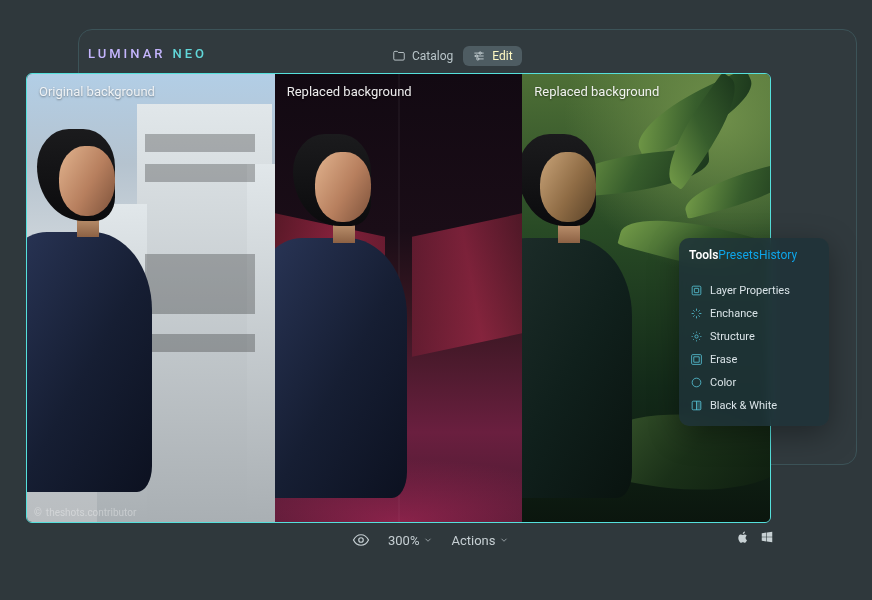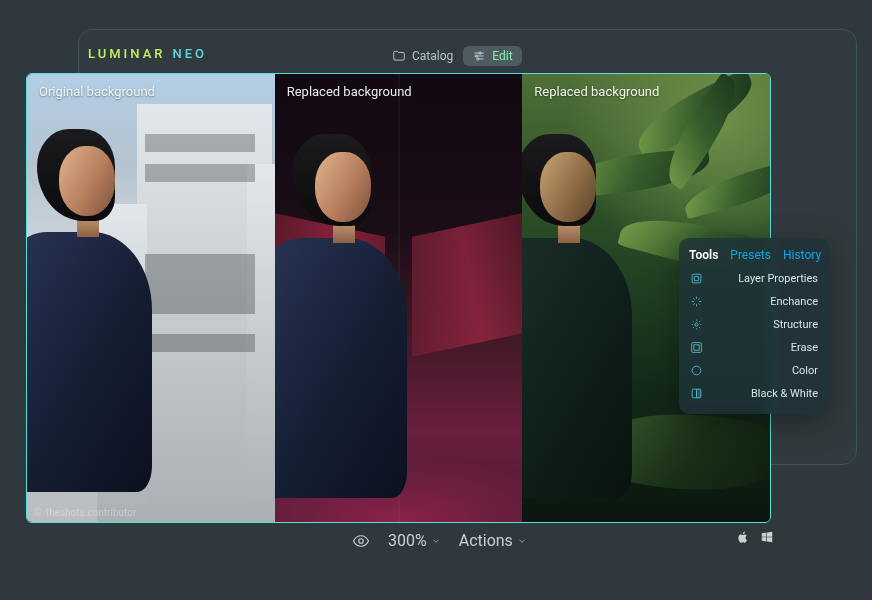--- a/index.html
+++ b/index.html
@@ -1,25 +1,25 @@
 <!DOCTYPE html>
 <html><head>
 <meta charset="utf-8">
 <style>
   html,body{margin:0;padding:0;background:#2f383c;font-family:-apple-system,BlinkMacSystemFont,'Segoe UI',Roboto,Arial,sans-serif;font-size:13px;color:#d6dee2;}
   *{box-sizing:border-box;}
   .stage{position:relative;width:872px;height:600px;overflow:hidden;}
   .panel-outer{position:absolute;left:78px;top:29px;width:779px;height:436px;border:1px solid #3c5358;border-radius:14px;background:rgba(255,255,255,0.01);}
   .topbar{position:absolute;left:88px;top:43px;width:758px;height:20px;display:flex;align-items:center;}
   .logo{display:flex;align-items:center;gap:7px;letter-spacing:3px;font-weight:500;}
-  .logo .l1{color:#bef264;}
+  .logo .l1{color:#c4b5fd;}
   .logo .l2{color:#61d7d9;}
   .top-right{position:absolute;left:392px;top:46px;display:flex;align-items:center;gap:10px;}
   .top-link{display:flex;align-items:center;gap:6px;color:#b8c4c8;font-size:12px;}
-  .top-edit{display:flex;align-items:flex-start;gap:6px;background:#4e5c62;border-radius:6px;padding:3px 9px;color:#86efac;font-size:12px;}
+  .top-edit{display:flex;align-items:flex-start;gap:6px;background:#4e5c62;border-radius:6px;padding:3px 9px;color:#fef9c3;font-size:12px;}
   .ic{width:14px;height:14px;stroke:#c7d1d5;fill:none;stroke-width:1.5;}
   .compare{position:absolute;left:26px;top:73px;width:745px;height:450px;border:1px solid #55e0dc;border-radius:6px;overflow:hidden;display:flex;}
   .col{flex:1 1 0;position:relative;overflow:hidden;}
   
   .col1{background:
       radial-gradient(120px 170px at 58px 235px,#141b2b 0%,#141b2b 26%,rgba(20,27,43,0) 30%),
       linear-gradient(#b2cee6 0%,#b5c3cf 20%,#cfd6db 40%,#b9bdc0 100%);}
   .buildings{position:absolute;inset:0;}
   .bld{position:absolute;background:linear-gradient(#e1e7ea,#a9afb3);}
   .b1{left:110px;top:30px;width:135px;height:420px;}
@@ -63,28 +63,28 @@
   .p3 .p-head{left:18px;top:78px;}
   .p3 .p-neck{left:36px;top:144px;}
   .p3 .p-body{left:-40px;top:164px;}
   .col3 .p-head{background:linear-gradient(120deg,#c9a479,#8f6c45 55%,#584127);}
   .col3 .p-body{background:linear-gradient(120deg,#1f2f2c,#10201c 55%,#09130f);}
   .cap{position:absolute;left:12px;top:10px;font-size:13px;color:rgba(255,255,255,0.92);text-shadow:0 1px 2px rgba(0,0,0,0.4);}
   .col1 .cap{color:rgba(255,255,255,0.85);}
   .credit{position:absolute;left:34px;bottom:82px;font-size:10px;color:rgba(255,255,255,0.35);}
   .credit::before{content:"©";margin-right:4px;}
   .toolpanel{position:absolute;left:679px;top:238px;width:150px;border-radius:10px;background:rgba(30,50,56,0.85);backdrop-filter:blur(4px);padding:10px 10px 12px 10px;box-shadow:0 8px 30px rgba(0,0,0,0.35);}
-  .tabs{display:flex;gap:12px;margin-bottom:8px;}
+  .tabs{display:flex;margin-bottom:20px;}
   .tab{font-size:12px;color:#0ea5e9;}
   .tab.active{color:#fff;font-weight:600;}
   .tool-list{display:flex;flex-direction:column;gap:6px;}
-  .tool{display:flex;align-items:center;gap:7px;font-size:11px;color:#d9e3e7;padding:2px 1px;justify-content:space-between;}
+  .tool{display:flex;align-items:center;gap:7px;font-size:11px;color:#d9e3e7;padding:2px 1px;}
   .ticon{width:13px;height:13px;flex:0 0 13px;stroke:#57c5d9;fill:none;stroke-width:1.5;}
   .bottombar{position:absolute;left:0;right:0;top:531px;height:20px;display:flex;align-items:center;}
-  .bb-center{position:absolute;left:352px;top:0;display:flex;align-items:center;gap:18px;color:#c6cfd3;font-size:16px;}
+  .bb-center{position:absolute;left:352px;top:0;display:flex;align-items:center;gap:18px;color:#c6cfd3;font-size:13px;}
   .bb-item{display:flex;align-items:center;gap:4px;}
   .eye{width:18px;height:18px;stroke:#c6cfd3;fill:none;stroke-width:1.6;}
   .chev{width:10px;height:10px;stroke:#c6cfd3;fill:none;stroke-width:1.6;}
   .plat{position:absolute;right:98px;top:-1px;display:flex;gap:10px;align-items:center;}
   .plat svg{width:14px;height:14px;fill:#c8d1d4;}
 </style>
 </head>
 <body>
 <div class="stage">
 

